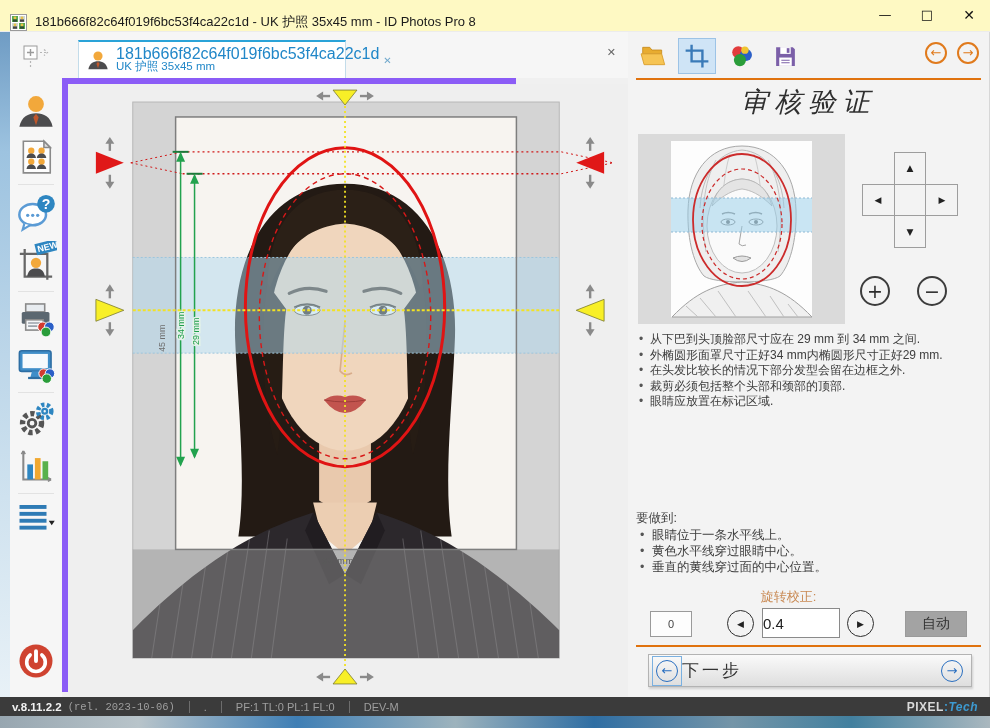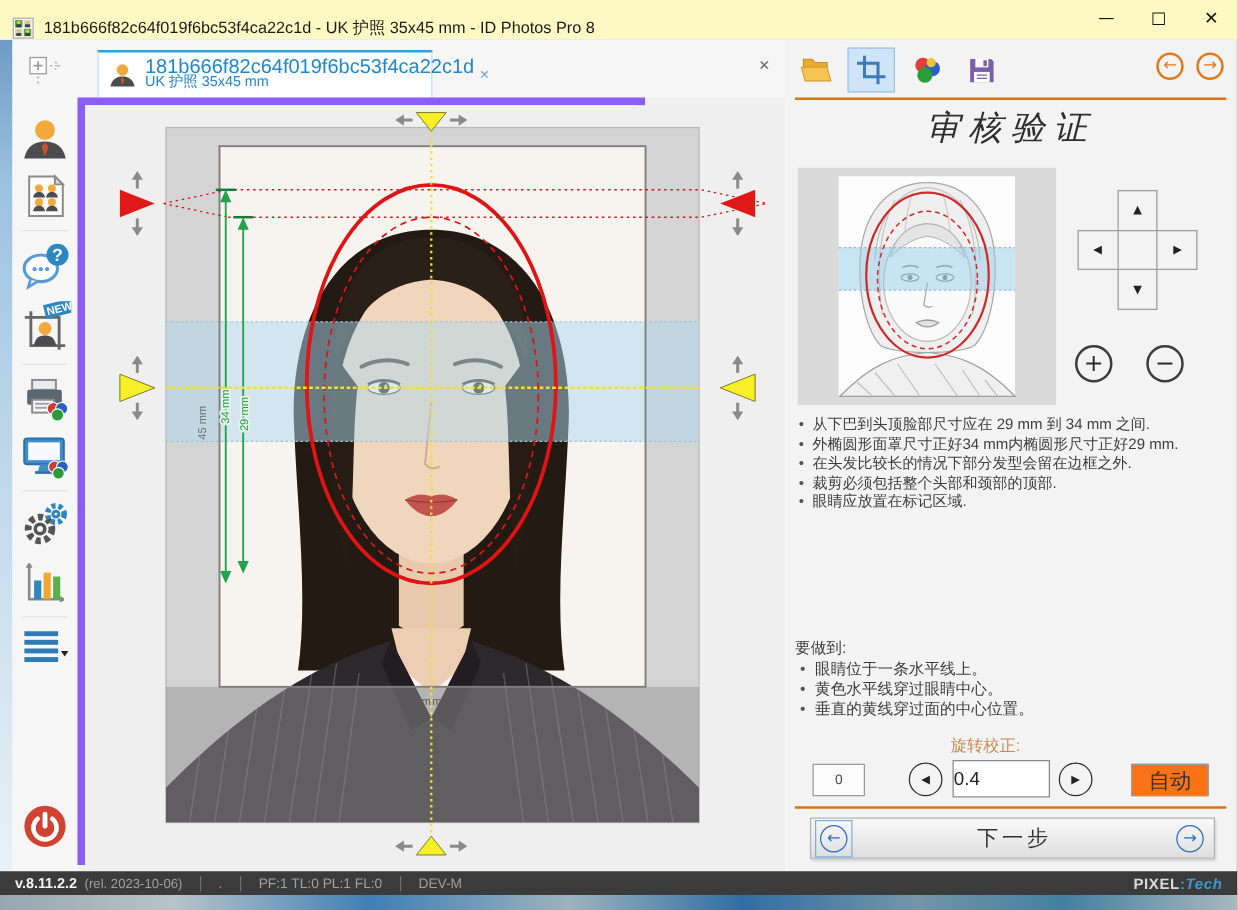--- a/index.html
+++ b/index.html
@@ -70,32 +70,32 @@
   .rp-todo { position:absolute; left:8px; right:6px; top:495px; }
   .t-item { position:relative; font-size:12.5px; color:#3d3d3d; line-height:16px; padding-left:16px; }
   .t-item::before { content:"•"; position:absolute; left:4px; color:#555; }
 
   .rot-label { position:absolute; left:0; right:40px; top:556px; text-align:center; font-size:13px; color:#c98a54; }
   .rot-row { position:absolute; left:0; top:576px; width:362px; height:32px; }
   .rot-reset { position:absolute; left:22px; top:3px; width:42px; height:26px; border:1px solid #9a9a9a; background:#fdfdfd; font-size:11px; color:#444; cursor:default; }
   .rot-step { position:absolute; width:27px; height:27px; border-radius:50%; border:1.6px solid #2e2e2e; background:transparent; font-size:9px; color:#222; cursor:default; padding:0; font-family:"DejaVu Sans",sans-serif; }
   .rot-step.l { left:99px; top:2px; } .rot-step.r { left:219px; top:2px; }
   .rot-value { position:absolute; left:134px; top:0; width:78px; height:30px; border:1px solid #8a8a8a; background:#fff; text-align:left; font-size:15px; color:#222; font-family:"Liberation Sans",sans-serif; }
-  .rot-auto { position:absolute; left:277px; top:3px; width:62px; height:26px; border:1px solid #9a9a9a; background:#f97316; font-size:17px; color:#333; cursor:default; }
+  .rot-auto { position:absolute; left:277px; top:3px; width:62px; height:26px; border:1px solid #9a9a9a; background:#a3a3a3; font-size:14px; color:#333; cursor:default; }
 
   .next-bar { position:absolute; left:20px; top:622px; width:324px; height:33px; background:linear-gradient(180deg,#fafafa,#dedede); border:1px solid #b3b3b3; box-shadow:1px 2px 2px rgba(0,0,0,.15); display:flex; align-items:center; cursor:default; }
   .next-circle { width:22px; height:22px; border-radius:50%; border:1.6px solid #2a6fc0; color:#2a6fc0; background:transparent; font-size:13px; line-height:19px; text-align:center; font-family:"DejaVu Sans",sans-serif; padding:0; cursor:default; }
   .focus-box { margin-left:3px; border:1px solid #7ab0e0; padding:3px; display:flex; }
-  .next-label { flex:1; text-align:center; font-size:17px; color:#333; letter-spacing:3px; }
+  .next-label { flex:1; text-align:left; font-size:17px; color:#333; letter-spacing:3px; }
   .next-fwd { margin-right:8px; }
 
   
   .statusbar { position:absolute; left:0; bottom:12px; width:990px; height:19px; background:#3b3b3b; display:flex; align-items:center; font-size:11px; color:#9f9f9f; padding:0 12px; }
   .statusbar .ver { color:#f2f2f2; font-weight:bold; font-size:11.5px; }
-  .statusbar .rel { margin-left:6px; font-size:10.5px; }
+  .statusbar .rel { margin-left:6px; font-size:10.5px;font-family:Liberation Mono, monospace; }
   .sb-sep { width:1px; height:12px; background:#6d6d6d; margin:0 14px; }
   .brand { margin-left:auto; font-size:12px; letter-spacing:.5px; }
   .brand .p1 { color:#d9d9d9; font-weight:bold; }
   .brand .p2 { color:#3d9ad1; font-weight:bold; }
   .brand .p3 { color:#3d9ad1; font-weight:bold; font-style:italic; }
 </style>
 </head>
 <body>
 
 <div class="screen">

